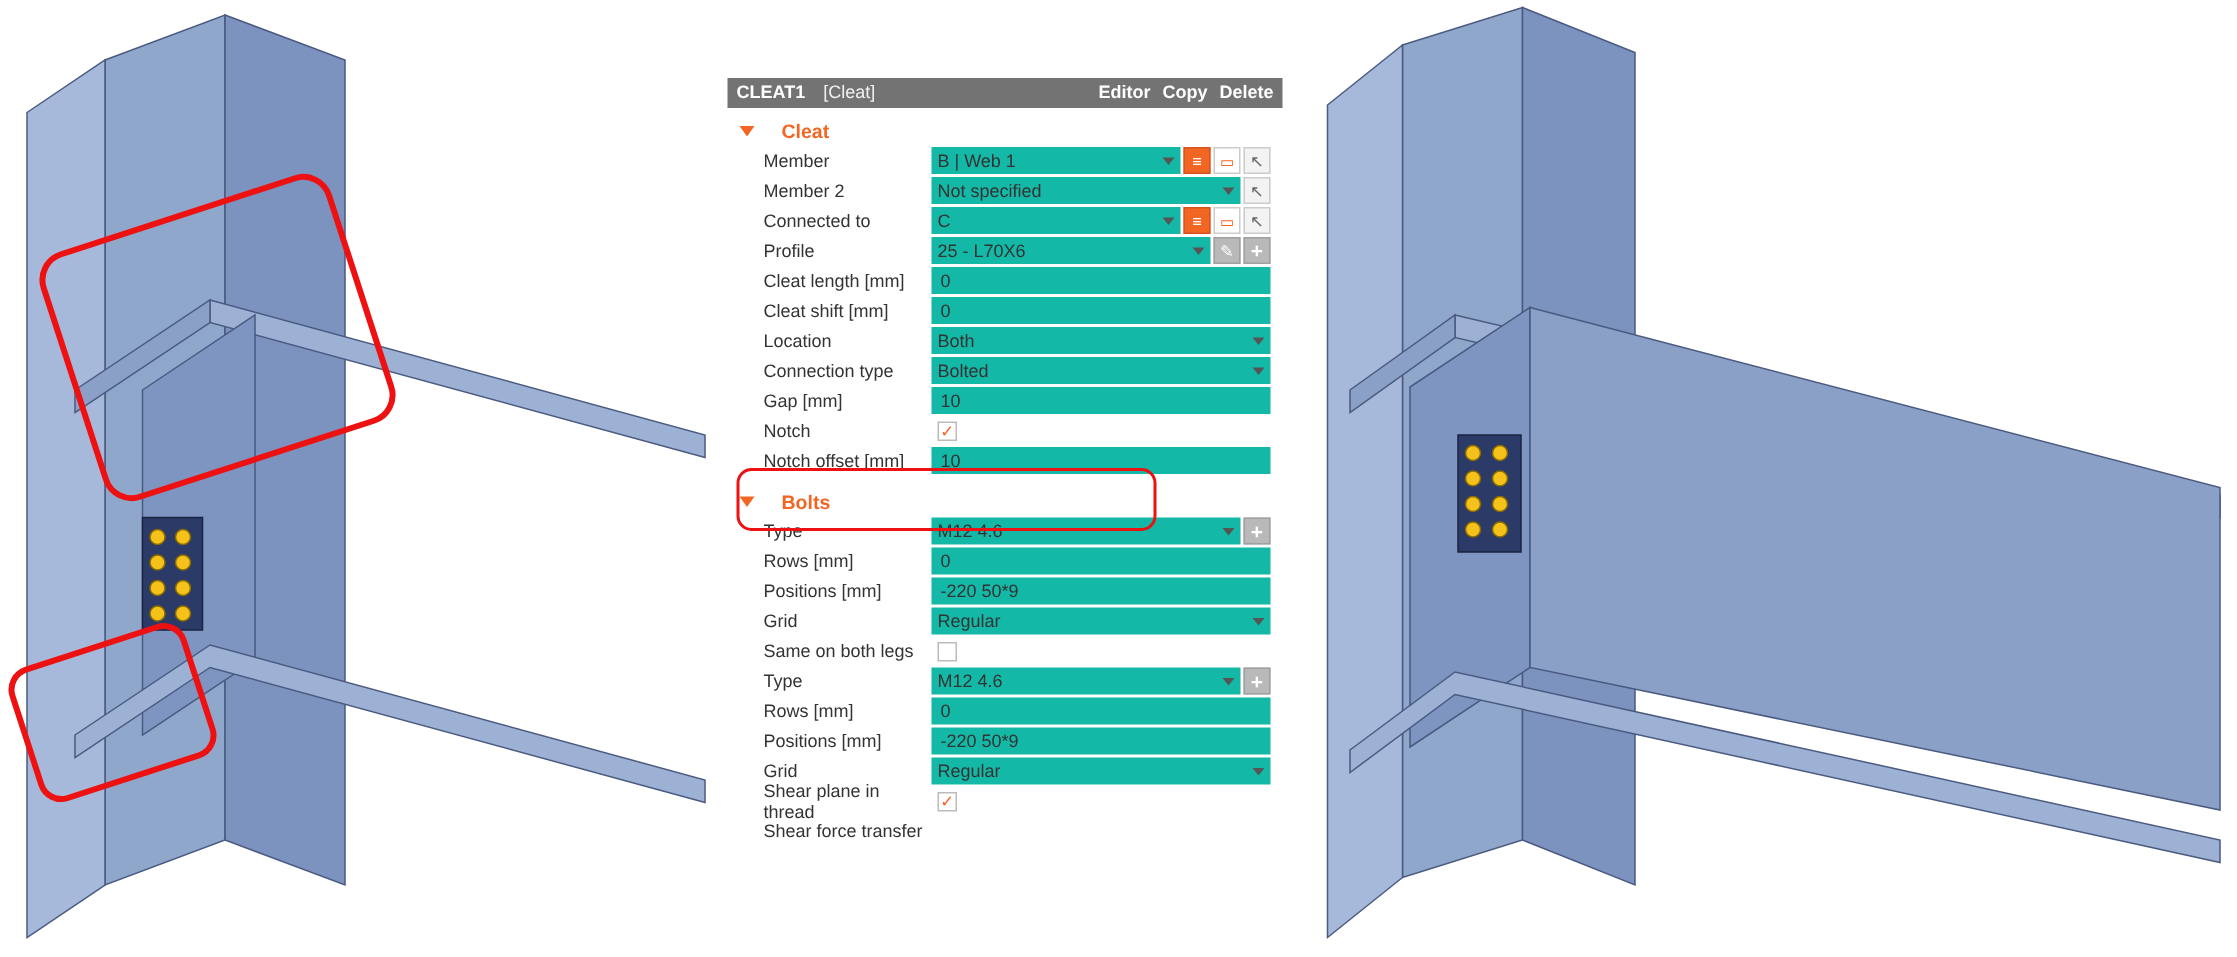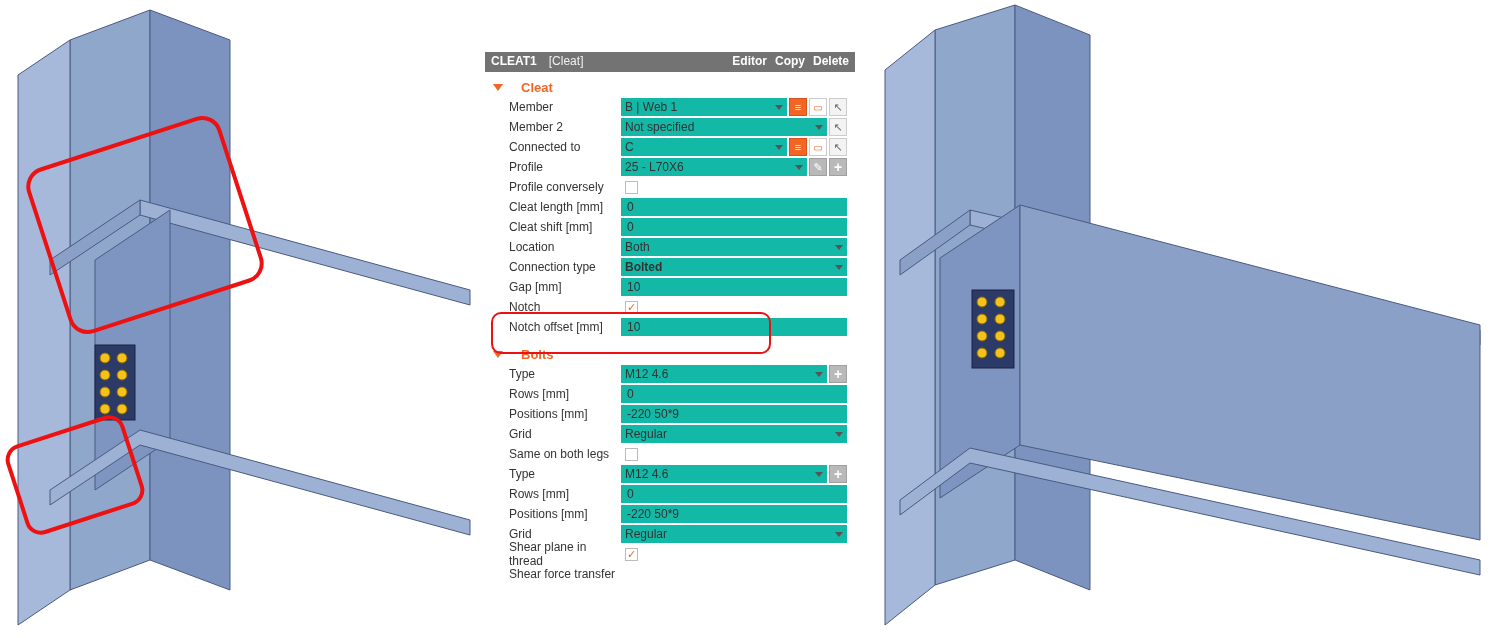--- a/index.html
+++ b/index.html
@@ -261,26 +261,20 @@
           <div class="side-btns">
             <span class="sq gray">
               <span class="icon-pencil"></span>
             </span>
             <span class="sq gray">
               <span class="icon-plus"></span>
             </span>
           </div>
         </div>
         <div class="row">
-          <div class="row-label">Profile conversely</div>
-          <div class="row-val plain">
-            <span class="chk"></span>
-          </div>
-        </div>
-        <div class="row">
           <div class="row-label">Cleat length [mm]</div>
           <div class="row-val">
             <input type="text" value="0" style="">
           </div>
         </div>
         <div class="row">
           <div class="row-label">Cleat shift [mm]</div>
           <div class="row-val">
             <input type="text" value="0" style="">
           </div>
@@ -288,21 +282,21 @@
         <div class="row">
           <div class="row-label">Location</div>
           <div class="row-val">
             <span style="flex: 1 1 0%;">Both</span>
             <span class="dd-caret"></span>
           </div>
         </div>
         <div class="row">
           <div class="row-label">Connection type</div>
           <div class="row-val">
-            <span style="flex: 1 1 0%; font-weight: bold;">Bolted</span>
+            <span style="flex: 1 1 0%;">Bolted</span>
             <span class="dd-caret"></span>
           </div>
         </div>
         <div class="row">
           <div class="row-label">Gap [mm]</div>
           <div class="row-val">
             <input type="text" value="10" style="">
           </div>
         </div>
         <div class="row">

